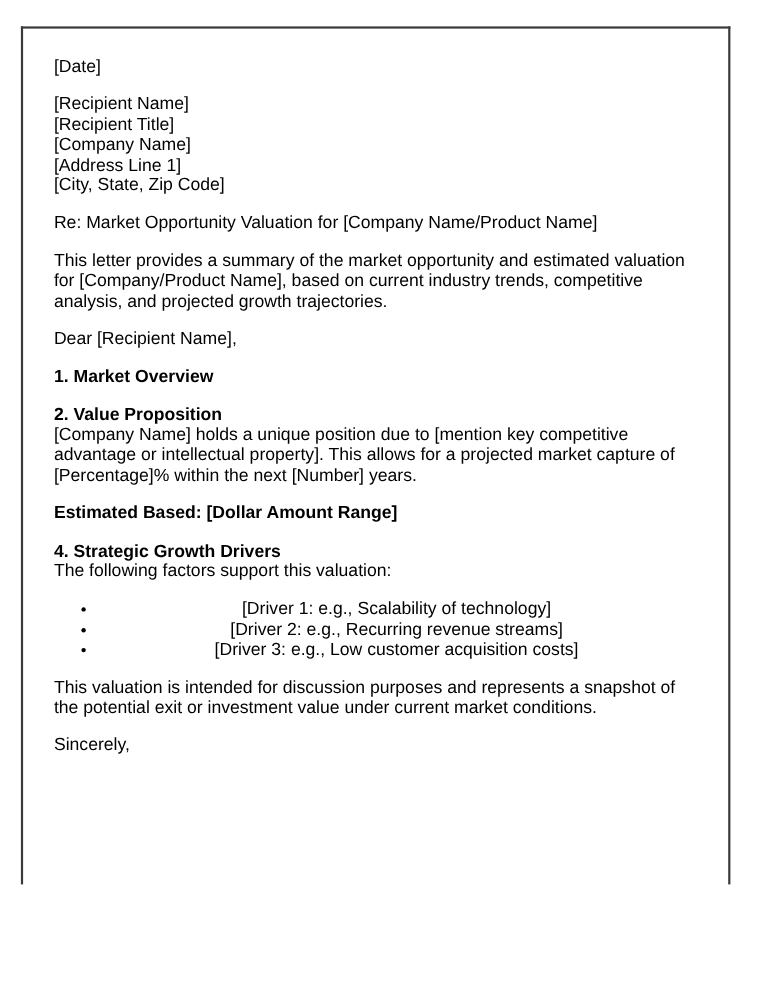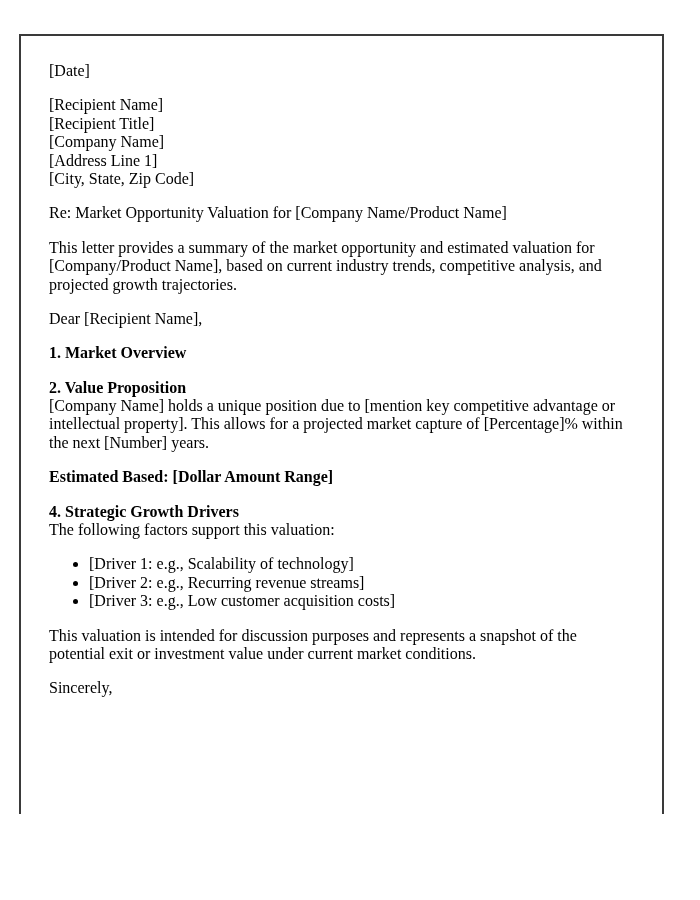--- a/index.html
+++ b/index.html
@@ -6,40 +6,41 @@
     margin: 0;
     padding: 0;
     width: 700px;
     height: 900px;
     background: #ffffff;
     overflow: hidden;
   }
   .letter-page {
     position: absolute;
     left: 19px;
-    top: 34px;
+    top: 24px;
     width: 645px;
     height: 780px;
     box-sizing: border-box;
     background: #ffffff;
     border: 2px solid #3a3a3a;
     border-bottom: none;
     padding: 10px 30px 0 28px;
     overflow: hidden;
     color: #000000;
-    font-family: Liberation Serif, serif;
+    font-family: Liberation Sans, sans-serif;
     font-size: 16px;
     line-height: 1.15;
   }
   .letter-page p {
     margin: 16px 0;
   }
   .letter-page ul {
     margin: 16px 0;
     padding-left: 40px;
+    text-align: center;
   }
   .letter-page li {
     margin: 0;
   }
   .bold {
     font-weight: bold;
   }
 </style>
 </head>
 <body>

